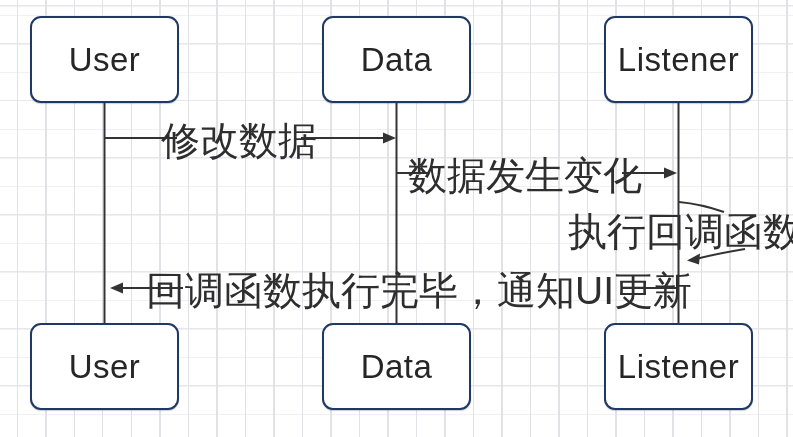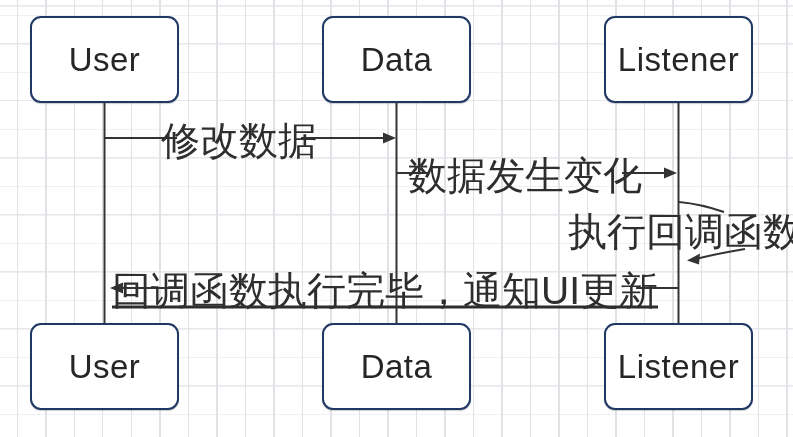--- a/index.html
+++ b/index.html
@@ -56,21 +56,21 @@
     position: absolute;
     transform: translate(-50%, -50%);
     white-space: nowrap;
     font-size: 39px;
     color: #2e2e2e;
     line-height: 1;
   }
   .msg-label-1 { left: 239px; top: 140px; }
   .msg-label-2 { left: 525px; top: 175px; }
   .msg-label-3 { left: 685px; top: 231px; }
-  .msg-label-4 { left: 385px; top: 290px; text-decoration: underline; }
+  .msg-label-4 { left: 419px; top: 290px; }
 </style>
 </head>
 <body>
 
 <div class="canvas">
 
   <svg class="wires" viewBox="0 0 793 437">
 
     <line x1="104.5" y1="102" x2="104.5" y2="324" stroke-width="2"></line>
     <line x1="396.5" y1="102" x2="396.5" y2="324" stroke-width="2"></line>

